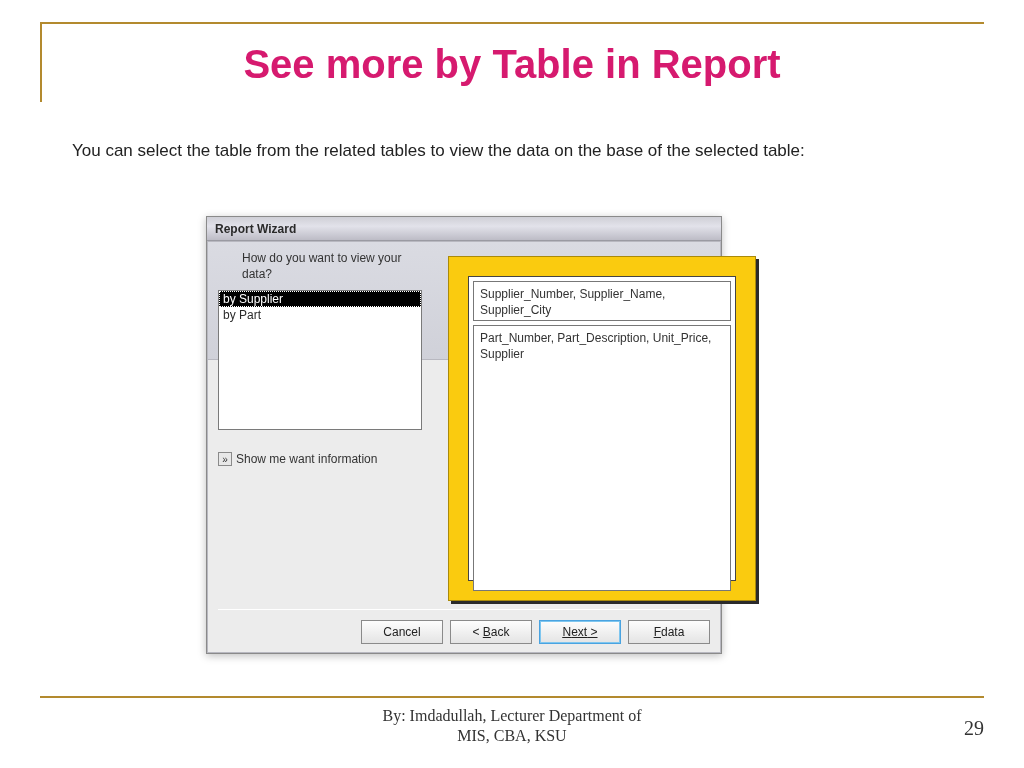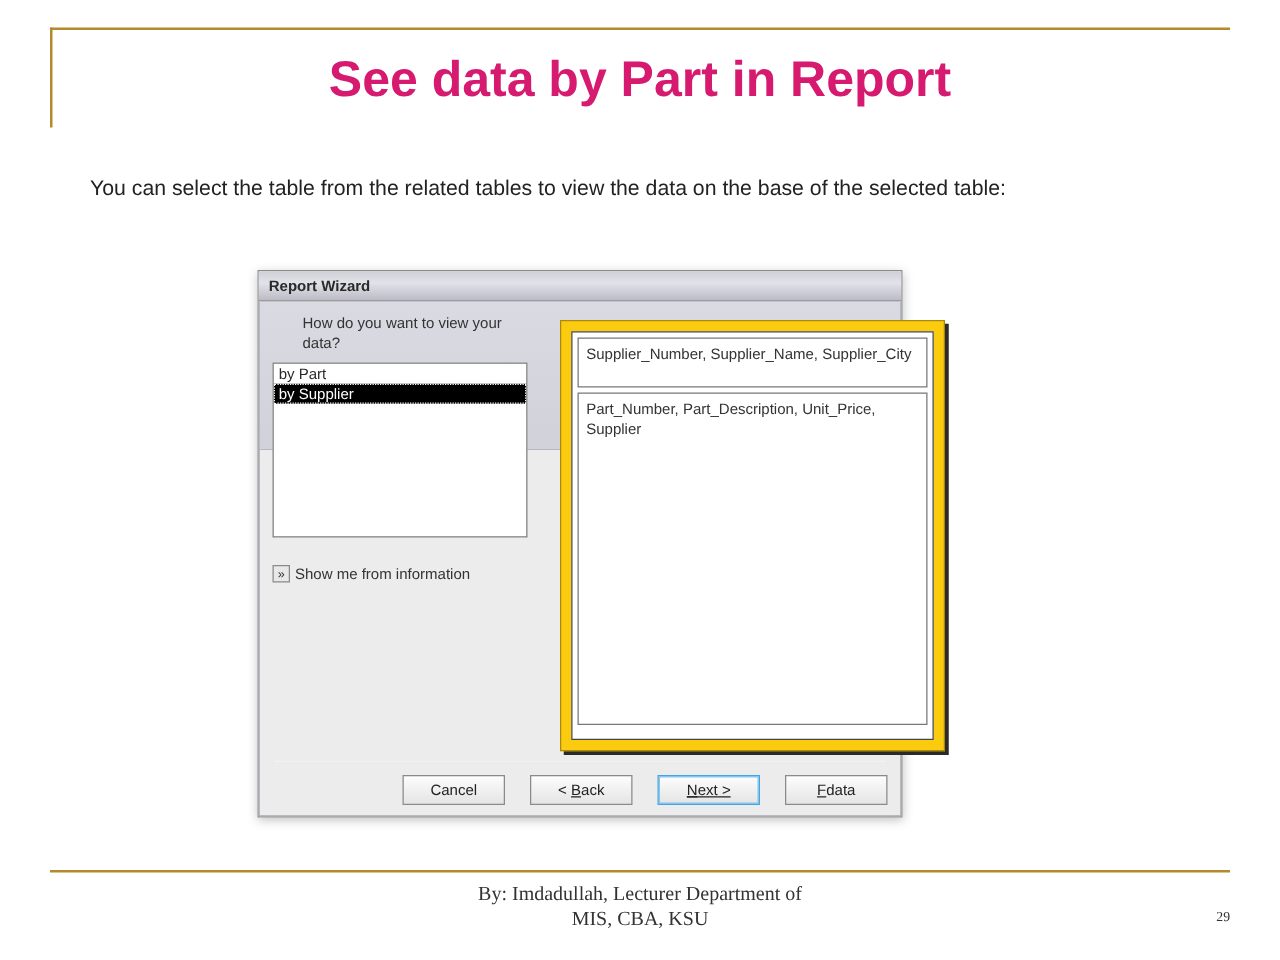--- a/index.html
+++ b/index.html
@@ -89,21 +89,21 @@
   }
   .show-more .chevron {
     width: 14px; height: 14px; border: 1px solid #8a8a8a;
     display: inline-flex; align-items: center; justify-content: center;
     font-size: 10px; background: #e8e8e8;
   }
   .preview-wrap {
     position: absolute; left: 240px; top: 14px;
     width: 308px; height: 345px;
     background: #facb0f;
-    padding: 8px;
+    padding: 19px;
     border: 1px solid #aa8a0a;
     box-shadow: 3px 3px 0 #2a2a2a;
   }
   .preview-inner {
     background: #fff; width: 100%; height: 100%;
     border: 1px solid #444;
   }
   .preview-box {
     margin: 4px; border: 1px solid #777; background: #fff;
     font-size: 12px; color: #333; padding: 4px 6px;
@@ -111,21 +111,21 @@
   }
   .preview-box.header { height: 40px; }
   .preview-box.detail { height: 266px; }
   .wizard-rule {
     position: absolute; left: 10px; right: 10px; bottom: 42px;
     height: 1px; background: #c0c0c0;
     border-bottom: 1px solid #fff;
   }
   .wizard-buttons {
     position: absolute; right: 10px; bottom: 8px;
-    display: flex; gap: 20px;
+    display: flex; gap: 7px;
     font-family: Tahoma, Arial, sans-serif;
   }
   .w-btn {
     width: 82px; height: 24px;
     background: linear-gradient(to bottom, #fdfdfd, #e4e4e4);
     border: 1px solid #8a8a8a;
     font-size: 12px; color: #222;
     display: flex; align-items: center; justify-content: center;
     cursor: pointer;
   }
@@ -141,48 +141,48 @@
   }
   .footer {
     position: absolute; left: 0; right: 0; bottom: 22px;
     text-align: center;
     font-family: "Times New Roman", serif;
     font-size: 16px; color: #333; line-height: 1.25;
   }
   .page-num {
     position: absolute; right: 40px; bottom: 28px;
     font-family: "Times New Roman", serif;
-    font-size: 11px; color: #333;
+    font-size: 20px; color: #333;
   }
 </style>
 </head>
 <body>
 
 <div class="slide">
   <div class="top-border-h"></div>
   <div class="top-border-v"></div>
 
-  <div class="title">See data by Part in Report</div>
+  <div class="title">See more by Table in Report</div>
   <div class="desc">You can select the table from the related tables to view the data on the base of the selected table:</div>
 
   <div class="wizard">
     <div class="wizard-titlebar">Report Wizard</div>
     <div class="wizard-body">
       <div class="wizard-top-band"></div>
       <div class="wizard-lower"></div>
 
       <div class="left-col">
         <div class="question">How do you want to view your data?</div>
         <div class="view-list">
+          <div class="item selected">by Supplier</div>
           <div class="item">by Part</div>
-          <div class="item selected">by Supplier</div>
         </div>
         <div class="show-more">
           <span class="chevron">»</span>
-          <span>Show me from information</span>
+          <span>Show me want information</span>
         </div>
       </div>
 
       <div class="preview-wrap">
         <div class="preview-inner">
           <div class="preview-box header">Supplier_Number, Supplier_Name, Supplier_City</div>
           <div class="preview-box detail">Part_Number, Part_Description, Unit_Price, Supplier</div>
         </div>
       </div>
 

